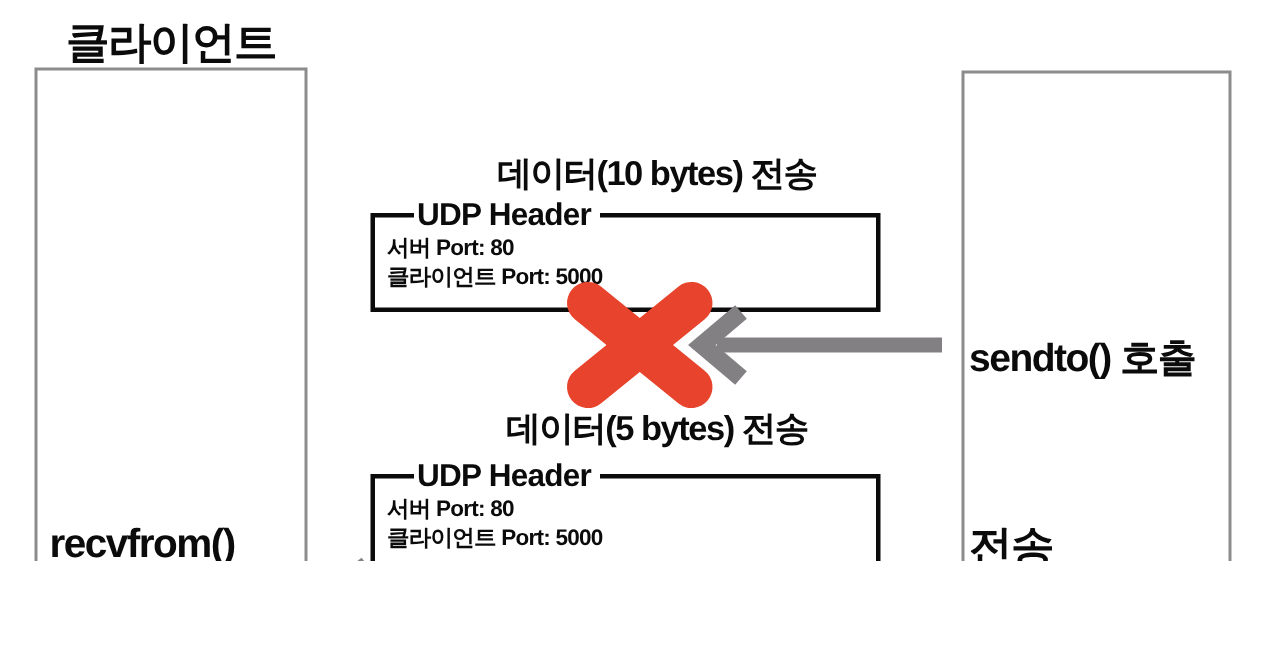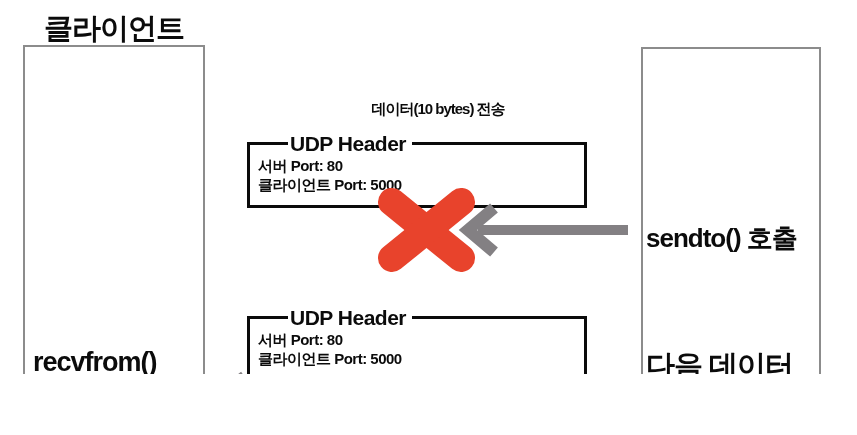--- a/index.html
+++ b/index.html
@@ -41,39 +41,39 @@
     white-space: nowrap;
   }
   .recvfrom-label { left: 33px; top: 346px; }
   .sendto-label   { left: 646px; top: 222px; font-size: 26px; }
   .nextdata-label { left: 646px; top: 348px; font-size: 29px; line-height: 34px; }
   .packet-title {
     position: absolute;
     left: 260px;
     width: 356px;
     text-align: center;
-    font-size: 15px;
+    font-size: 23px;
     letter-spacing: -1px;
     color: #0b0b0b;
   }
   .packet-title.p1 { top: 100px; }
   .packet-title.p2 { top: 270px; }
   .packet-box {
     position: absolute;
     left: 247px;
     width: 340px;
     border: 3px solid #0b0b0b;
     background: transparent;
   }
   .packet-box.p1 { top: 142px; height: 66px; }
   .packet-box.p2 { top: 316px; height: 64px; }
   .packet-legend {
     position: absolute;
     top: -14px;
-    left: 38px;
+    left: 26px;
     background: #ffffff;
     padding: 0 6px 0 2px;
     font-size: 21px;
     letter-spacing: -0.5px;
     line-height: 25px;
     color: #0b0b0b;
     white-space: nowrap;
   }
   .packet-fields {
     position: absolute;
@@ -99,33 +99,33 @@
 
   <div class="endpoint-title client">클라이언트</div>
   <div class="endpoint-box client"></div>
   <div class="action-label recvfrom-label">
     <div>recvfrom()</div>
   </div>
 
   <div class="endpoint-box server"></div>
   <div class="action-label sendto-label">sendto() 호출</div>
   <div class="action-label nextdata-label">
-    <div>다음 데이터</div>
     <div>전송</div>
   </div>
 
   <div class="packet-title p1">데이터(10 bytes) 전송</div>
   <div class="packet-box p1">
     <div class="packet-legend">UDP Header</div>
     <div class="packet-fields">
       <div>서버 Port: 80</div>
       <div>클라이언트 Port: 5000</div>
     </div>
   </div>
 
+  <div class="packet-title p2">데이터(5 bytes) 전송</div>
   <div class="packet-box p2">
     <div class="packet-legend">UDP Header</div>
     <div class="packet-fields">
       <div>서버 Port: 80</div>
       <div>클라이언트 Port: 5000</div>
     </div>
   </div>
 
   <svg class="overlay" viewBox="0 0 857 435" xmlns="http://www.w3.org/2000/svg">
 

